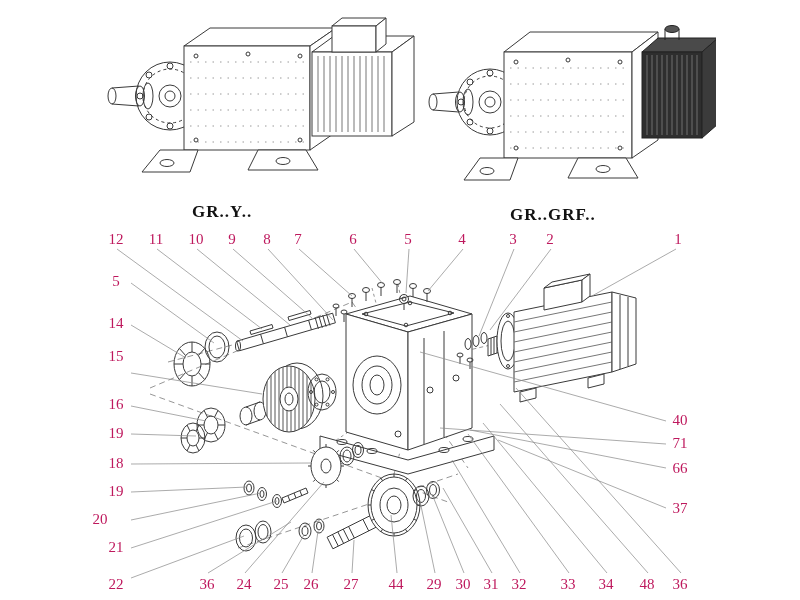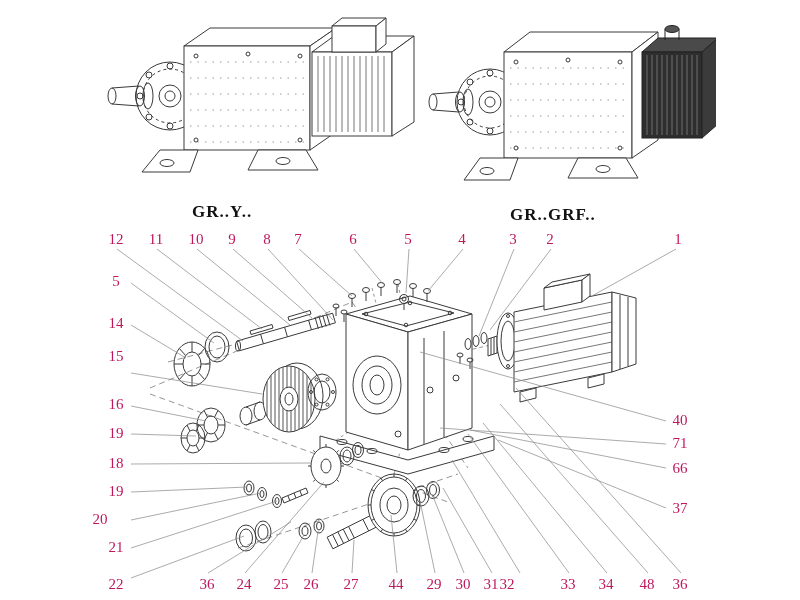--- a/index.html
+++ b/index.html
@@ -483,21 +483,21 @@
 <span class="co" style="left:116px;top:584px">22</span>
 <span class="co" style="left:207px;top:584px">36</span>
 <span class="co" style="left:244px;top:584px">24</span>
 <span class="co" style="left:281px;top:584px">25</span>
 <span class="co" style="left:311px;top:584px">26</span>
 <span class="co" style="left:351px;top:584px">27</span>
 <span class="co" style="left:396px;top:584px">44</span>
 <span class="co" style="left:434px;top:584px">29</span>
 <span class="co" style="left:463px;top:584px">30</span>
 <span class="co" style="left:491px;top:584px">31</span>
-<span class="co" style="left:507px;top:584px">32</span>
+<span class="co" style="left:519px;top:584px">32</span>
 <span class="co" style="left:568px;top:584px">33</span>
 <span class="co" style="left:606px;top:584px">34</span>
 <span class="co" style="left:647px;top:584px">48</span>
 <span class="co" style="left:680px;top:584px">36</span>
 <span class="co" style="left:680px;top:508px">37</span>
 <span class="co" style="left:680px;top:468px">66</span>
 <span class="co" style="left:680px;top:443px">71</span>
 <span class="co" style="left:680px;top:420px">40</span>
 
 </div>

